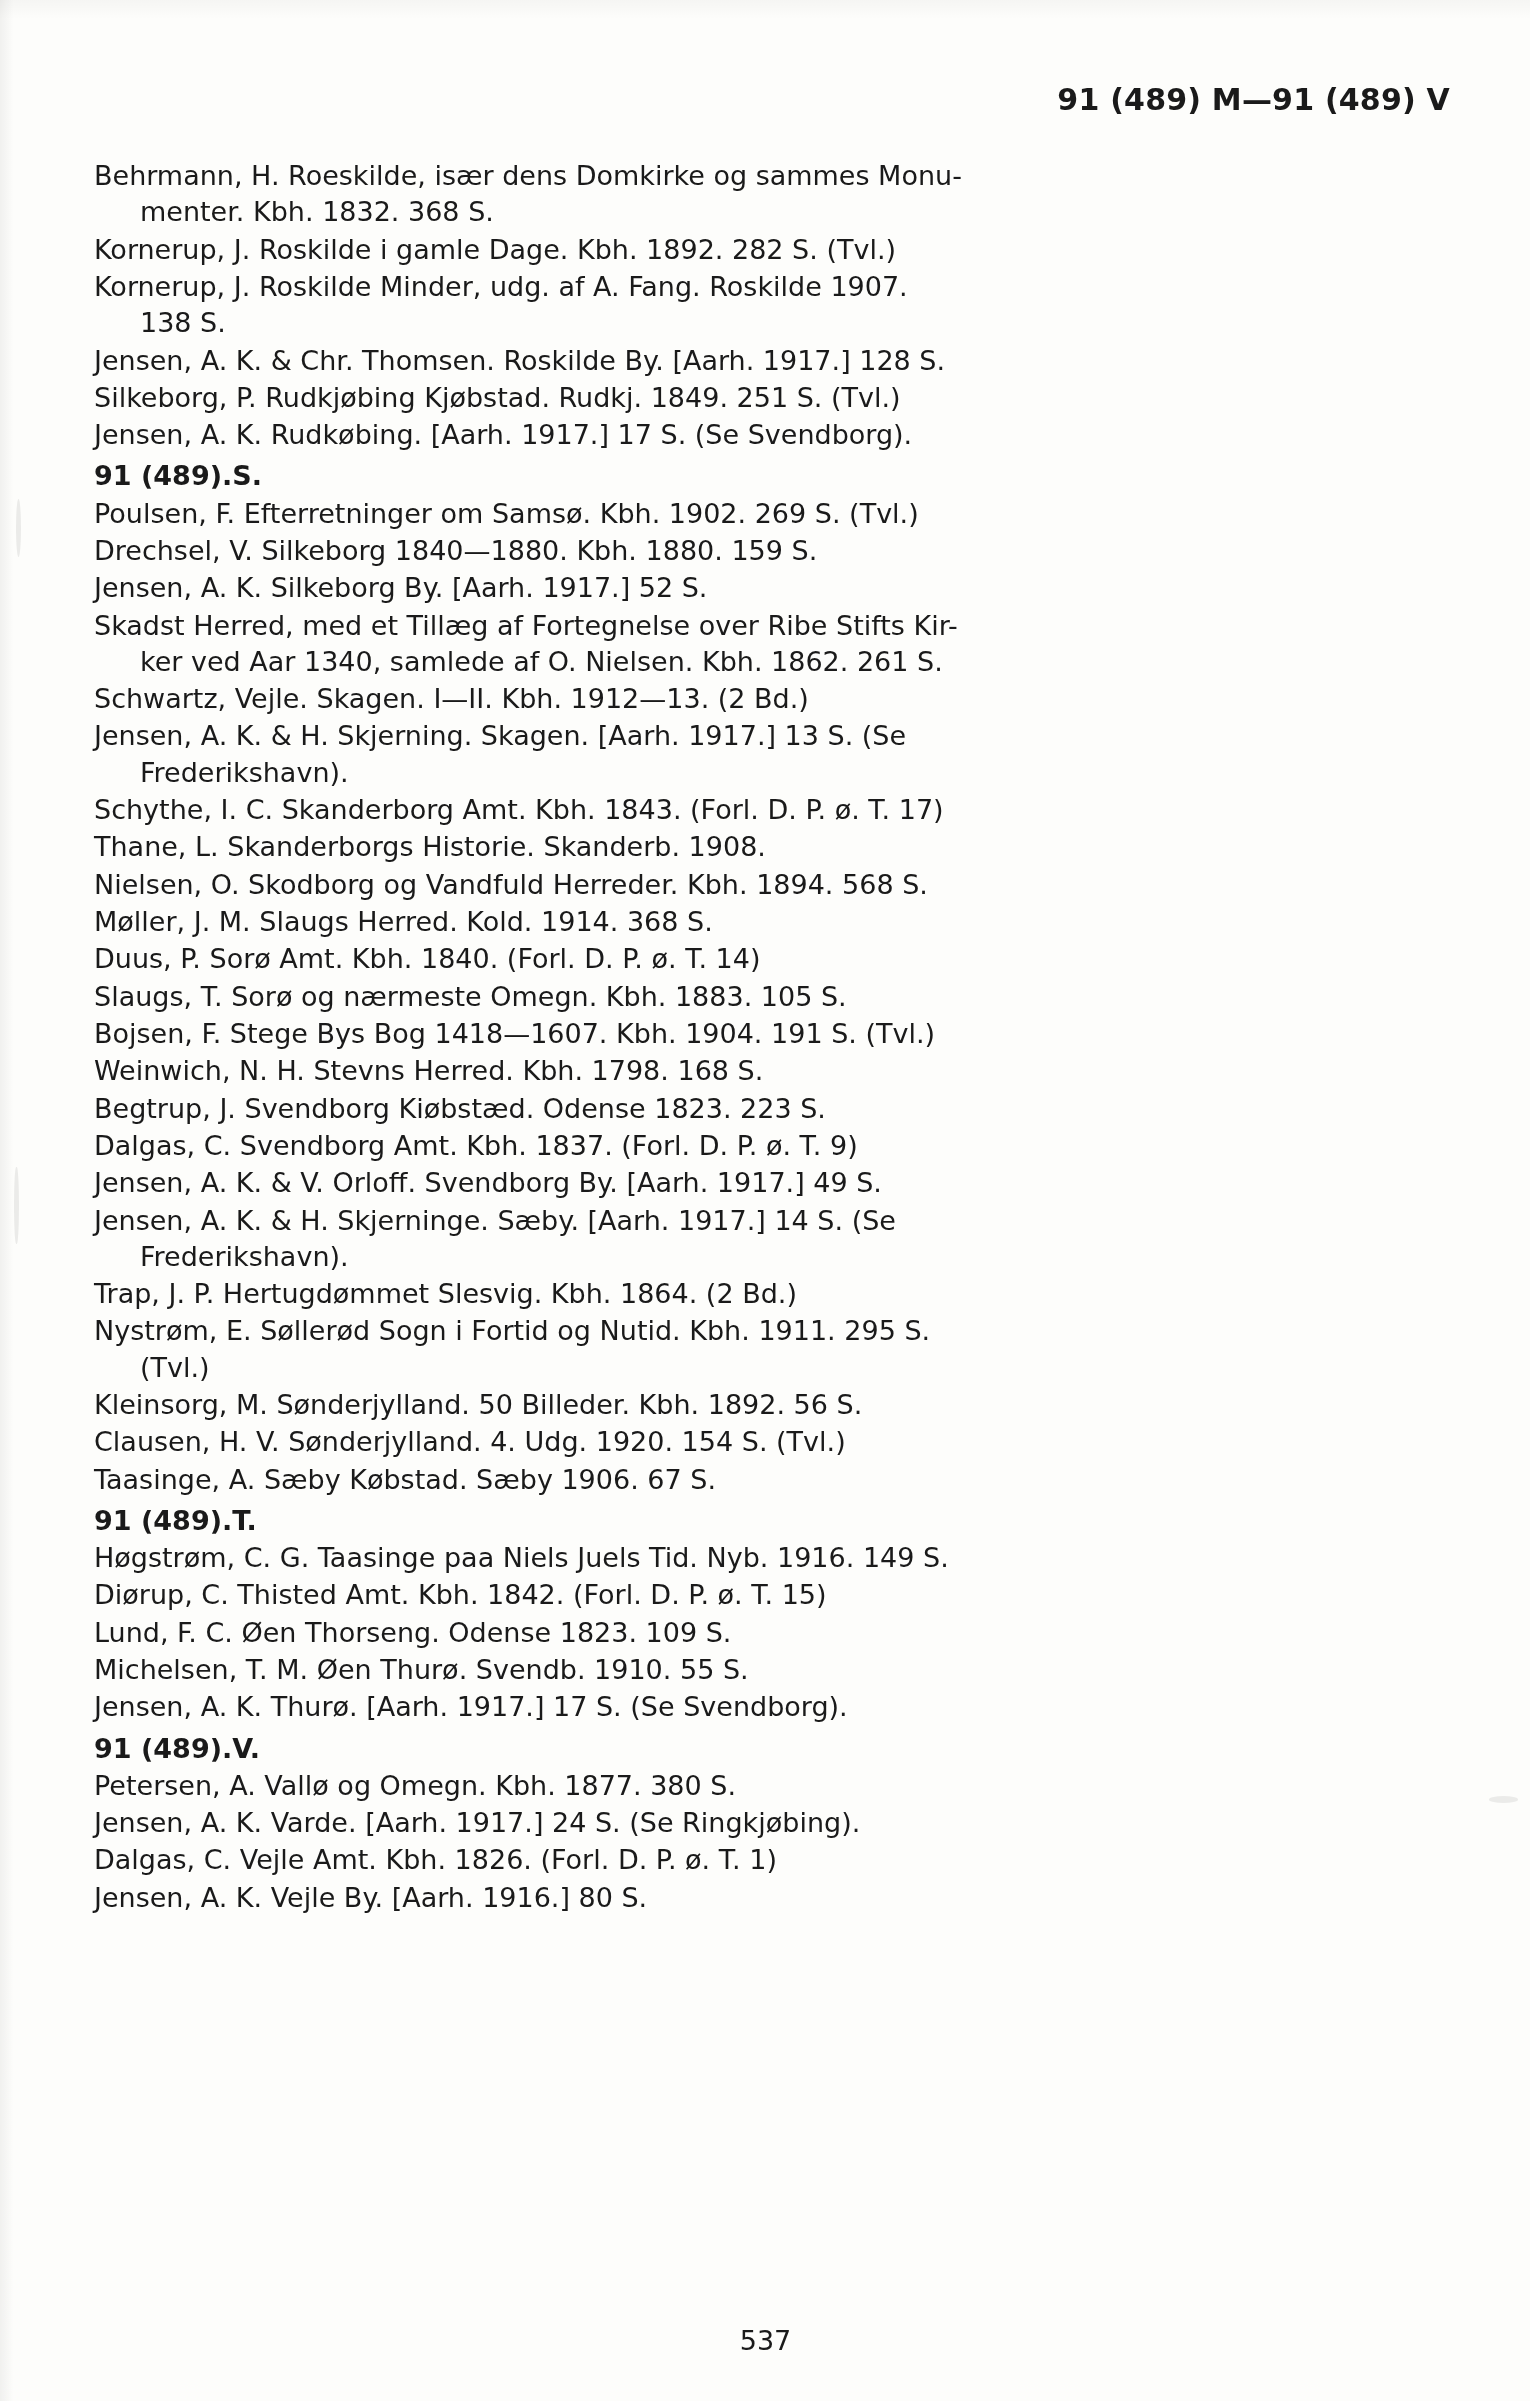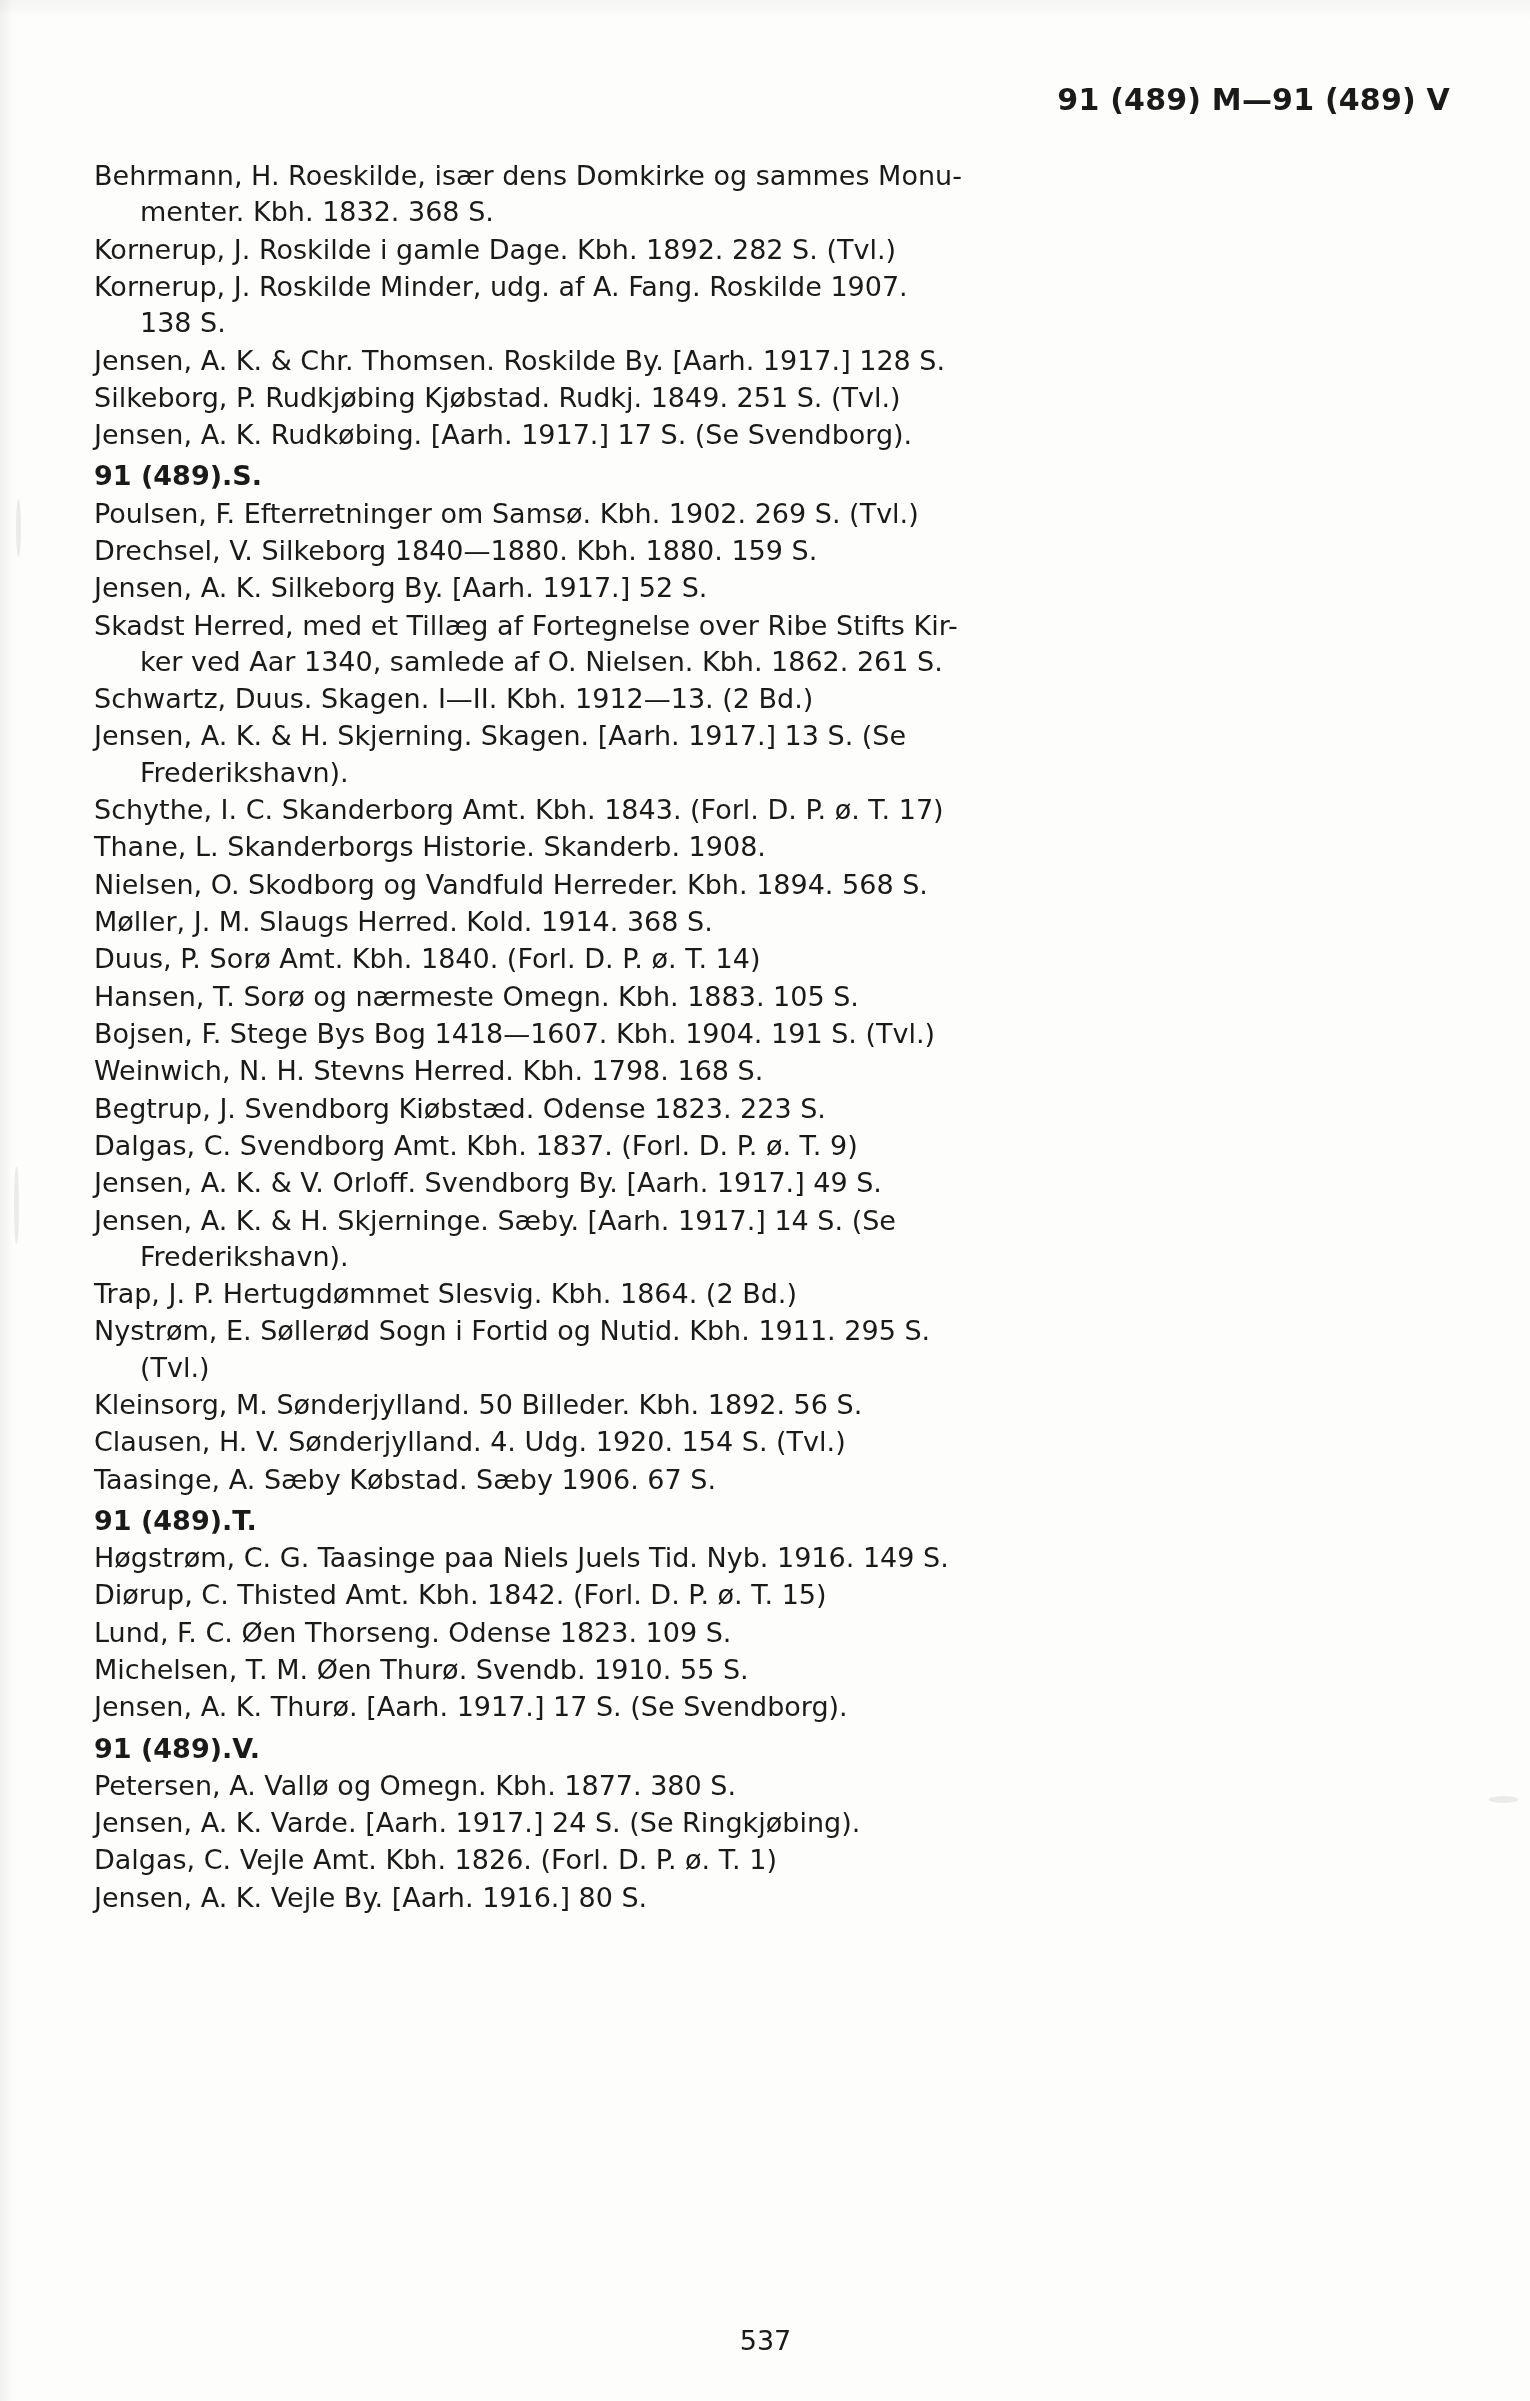--- a/index.html
+++ b/index.html
@@ -133,21 +133,21 @@
         <span class="ln"><b>Drechsel, V.</b>  Silkeborg 1840—1880.  Kbh. 1880.  159 S.</span>
       </div>
       <div class="entry">
         <span class="ln"><b>Jensen, A. K.</b>  Silkeborg By.  [Aarh. 1917.]  52 S.</span>
       </div>
       <div class="entry">
         <span class="ln">Skadst Herred, med et Tillæg af Fortegnelse over Ribe Stifts Kir-</span>
         <span class="ln cont">ker ved Aar 1340, samlede af O. Nielsen.  Kbh. 1862.  261 S.</span>
       </div>
       <div class="entry">
-        <span class="ln"><b>Schwartz, Duus.</b>  Skagen.  I—II.  Kbh. 1912—13.  (2 Bd.)</span>
+        <span class="ln"><b>Schwartz, Vejle.</b>  Skagen.  I—II.  Kbh. 1912—13.  (2 Bd.)</span>
       </div>
       <div class="entry">
         <span class="ln"><b>Jensen, A. K. &amp; H. Skjerning.</b>  Skagen.  [Aarh. 1917.]  13 S.  (Se</span>
         <span class="ln cont">Frederikshavn).</span>
       </div>
       <div class="entry">
         <span class="ln"><b>Schythe, I. C.</b>  Skanderborg Amt.  Kbh. 1843.   (Forl. D. P. ø. T. 17)</span>
       </div>
       <div class="entry">
         <span class="ln"><b>Thane, L.</b>  Skanderborgs Historie.  Skanderb. 1908.</span>
@@ -155,21 +155,21 @@
       <div class="entry">
         <span class="ln"><b>Nielsen, O.</b>  Skodborg og Vandfuld Herreder.  Kbh. 1894.  568 S.</span>
       </div>
       <div class="entry">
         <span class="ln"><b>Møller, J. M.</b>  Slaugs Herred.  Kold. 1914.  368 S.</span>
       </div>
       <div class="entry">
         <span class="ln"><b>Duus, P.</b>  Sorø Amt.  Kbh. 1840.                (Forl. D. P. ø. T. 14)</span>
       </div>
       <div class="entry">
-        <span class="ln"><b>Hansen, T.</b>  Sorø og nærmeste Omegn.  Kbh. 1883.  105 S.</span>
+        <span class="ln"><b>Slaugs, T.</b>  Sorø og nærmeste Omegn.  Kbh. 1883.  105 S.</span>
       </div>
       <div class="entry">
         <span class="ln"><b>Bojsen, F.</b>  Stege Bys Bog 1418—1607.  Kbh. 1904.  191 S. (Tvl.)</span>
       </div>
       <div class="entry">
         <span class="ln"><b>Weinwich, N. H.</b>  Stevns Herred.  Kbh. 1798.  168 S.</span>
       </div>
       <div class="entry">
         <span class="ln"><b>Begtrup, J.</b>  Svendborg Kiøbstæd.  Odense 1823.  223 S.</span>
       </div>

